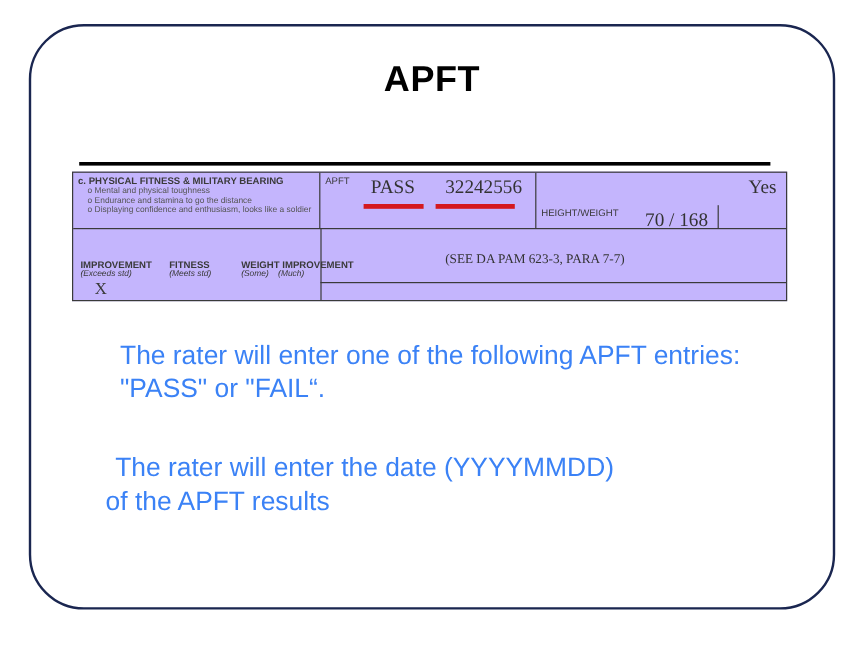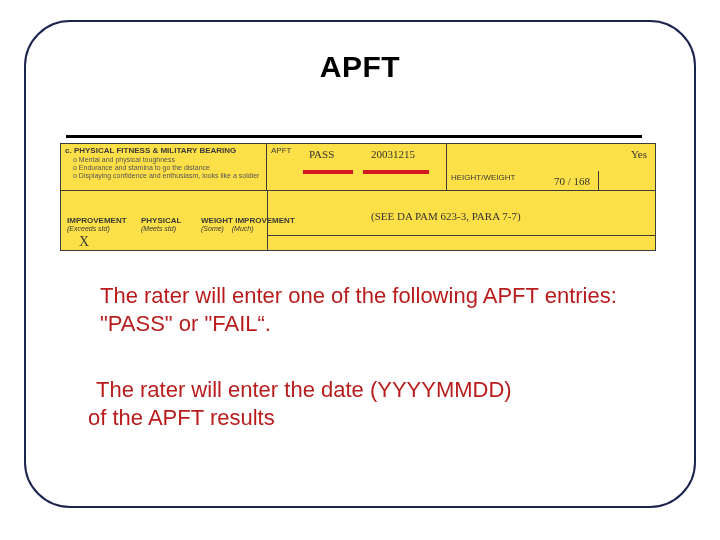--- a/index.html
+++ b/index.html
@@ -49,21 +49,21 @@
 
   
   .form-excerpt {
     position: absolute;
     top: 143px;
     left: 60px;
     width: 596px;
     height: 108px;
     border: 1px solid #3a3a3a;
     box-sizing: border-box;
-    background: #fde047;
+    background: #c4b5fd;
   }
   .form-excerpt .top-row {
     position: absolute;
     top: 0;
     left: 0;
     right: 0;
     height: 46px;
     border-bottom: 1px solid #3a3a3a;
   }
   .cell {
@@ -89,21 +89,21 @@
     color: #555;
   }
 
   .field-label {
     font-size: 8px;
     color: #3a3a3a;
   }
   .field-value {
     position: absolute;
     top: 4px;
-    font-size: 11px;
+    font-size: 16px;
     color: #333;
     font-family: "Times New Roman", Times, serif;
   }
   .red-underline {
     position: absolute;
     height: 4px;
     background: #d4191f;
     bottom: 16px;
   }
 
@@ -130,21 +130,21 @@
     font-family: "Times New Roman", Times, serif;
     font-size: 14px;
   }
 
   .body-text {
     position: absolute;
     left: 100px;
     right: 60px;
     font-size: 22px;
     line-height: 28px;
-    color: #b91c1c;
+    color: #3b82f6;
   }
   .body1 { top: 282px; }
   .body2 { top: 376px; left: 96px; right: 60px; }
 </style>
 </head>
 <body>
 
 <div class="slide">
   <div class="outer-frame"></div>
 
@@ -162,21 +162,21 @@
         <div class="pf-bullets">
           <div>o <span>Mental and physical toughness</span></div>
           <div>o <span>Endurance and stamina to go the distance</span></div>
           <div>o <span>Displaying confidence and enthusiasm, looks like a soldier</span></div>
         </div>
       </div>
 
       <div class="cell" style="left:206px; width:180px;">
         <span class="field-label">APFT</span>
         <span class="field-value" style="left:42px;">PASS</span>
-        <span class="field-value" style="left:104px;">20031215</span>
+        <span class="field-value" style="left:104px;">32242556</span>
         <div class="red-underline" style="left:36px; width:50px;"></div>
         <div class="red-underline" style="left:96px; width:66px;"></div>
       </div>
 
       <div class="cell" style="left:386px; width:152px;margin-top:27px;">
         <span class="field-label">HEIGHT/WEIGHT</span>
         <span class="field-value" style="right:8px;">70 / 168</span>
       </div>
 
       <div class="cell" style="left:538px; right:0; width:auto; border-right:none;">
@@ -186,21 +186,21 @@
 
     <div class="parenthetical" style="left:310px; top:66px;">(SEE DA PAM 623-3, PARA 7-7)</div>
 
     <div class="rating-row">
       <div style="position:absolute; left:6px; top:12px; width:66px;">
         <div class="rating-head">IMPROVEMENT</div>
         <div class="rating-sub">(Exceeds std)</div>
         <div class="rating-x" style="margin-top:2px; margin-left:12px;">X</div>
       </div>
       <div style="position:absolute; left:80px; top:12px; width:58px;">
-        <div class="rating-head">PHYSICAL</div>
+        <div class="rating-head">FITNESS</div>
         <div class="rating-sub">(Meets std)</div>
       </div>
       <div style="position:absolute; left:140px; top:12px; width:120px;">
         <div class="rating-head">WEIGHT IMPROVEMENT</div>
         <div>
           <span class="rating-sub">(Some)</span>
           &nbsp;&nbsp;
           <span class="rating-sub">(Much)</span>
         </div>
       </div>

